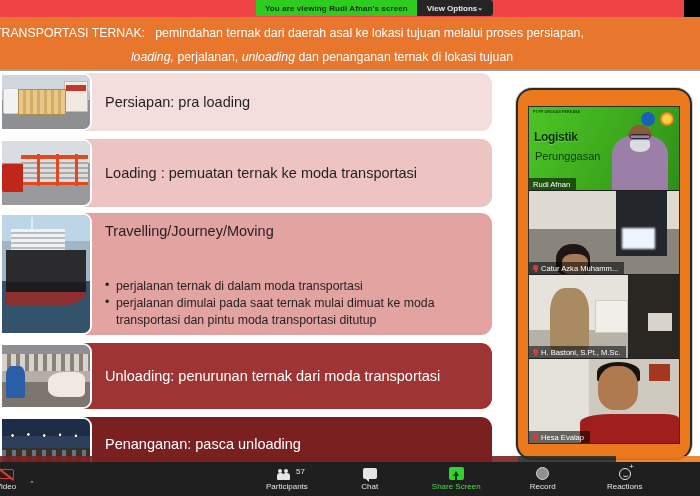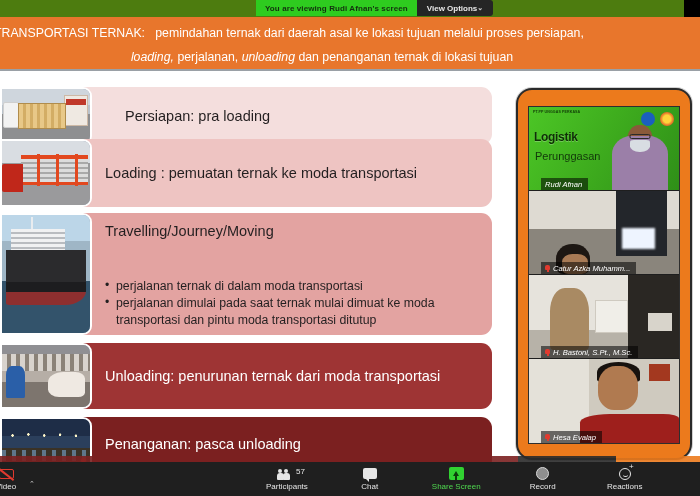--- a/index.html
+++ b/index.html
@@ -2,21 +2,21 @@
 <html><head>
 <meta charset="utf-8">
 <style>
   * { box-sizing: border-box; margin: 0; padding: 0; }
   html, body {
     width: 700px; height: 496px;
     overflow: hidden;
     background: #000;
     font-family: "Liberation Sans", sans-serif;
   }
-  #app { position: relative; width: 684px; height: 496px; background:#4d7c0f; }
+  #app { position: relative; width: 684px; height: 496px; background:#ef4444; }
 
   
   .top-banner {
     position: absolute; top: 0; left: 256px;
     display: flex; align-items: stretch; height: 16px; z-index: 40;
   }
   .viewing-pill {
     background: #2ecc1f; color: #14310f;
     font-size: 8px; font-weight: bold; letter-spacing: .1px;
     display: flex; align-items: center; padding: 0 9px;
@@ -212,26 +212,26 @@
   }
   .vid-stack {
     width: 100%; height: 100%;
     display: flex; flex-direction: column;
     border: 1px solid #2e2e2e;
     overflow: hidden;
   }
   .vtile { position: relative; flex: 1 1 25%; overflow: hidden; border-bottom:1px solid #1e1e1e; }
   .vtile:last-child { border-bottom: none; }
   .vname {
-    position: absolute; left: 12px; bottom: 0; z-index: 5;
+    position: absolute; left: 0; bottom: 0; z-index: 5;
     display: flex; align-items: center; gap: 3px;
     background: rgba(0,0,0,.55);
     color: #fff; font-size: 7.6px;
     padding: 1.5px 6px 1.5px 4px;
-    max-width: 100%; white-space: nowrap; overflow: hidden; font-style: italic;
+    max-width: 100%; white-space: nowrap; overflow: hidden;
   }
   .mic { width: 5px; height: 7px; position: relative; flex: 0 0 5px; }
   .mic:before {
     content:""; position:absolute; left:0; top:0; width:5px; height:5px;
     background:#e03a2f; border-radius:2px 2px 1px 1px;
   }
   .mic:after {
     content:""; position:absolute; left:1.5px; bottom:0; width:2px; height:2px;
     background:#e03a2f;
   }
@@ -414,21 +414,21 @@
       <div class="line l2">
         <em>loading,</em>
         <span>perjalanan,</span>
         <em>unloading</em>
         <span>dan penanganan ternak di lokasi tujuan</span>
       </div>
     </div>
 
     <div class="blocks">
 
-      <div class="block" style="top:16px; width:492px; height:58px; background:#f4dedd;gap:20px;">
+      <div class="block" style="top:2px; width:492px; height:58px; background:#f4dedd;">
         <div class="thumb">
           <div class="ph ph-truck1">
               <div class="bld"></div>
             </div>
         </div>
         <div class="body">
           <div class="title dark-txt">Persiapan: pra loading</div>
         </div>
       </div>
 

